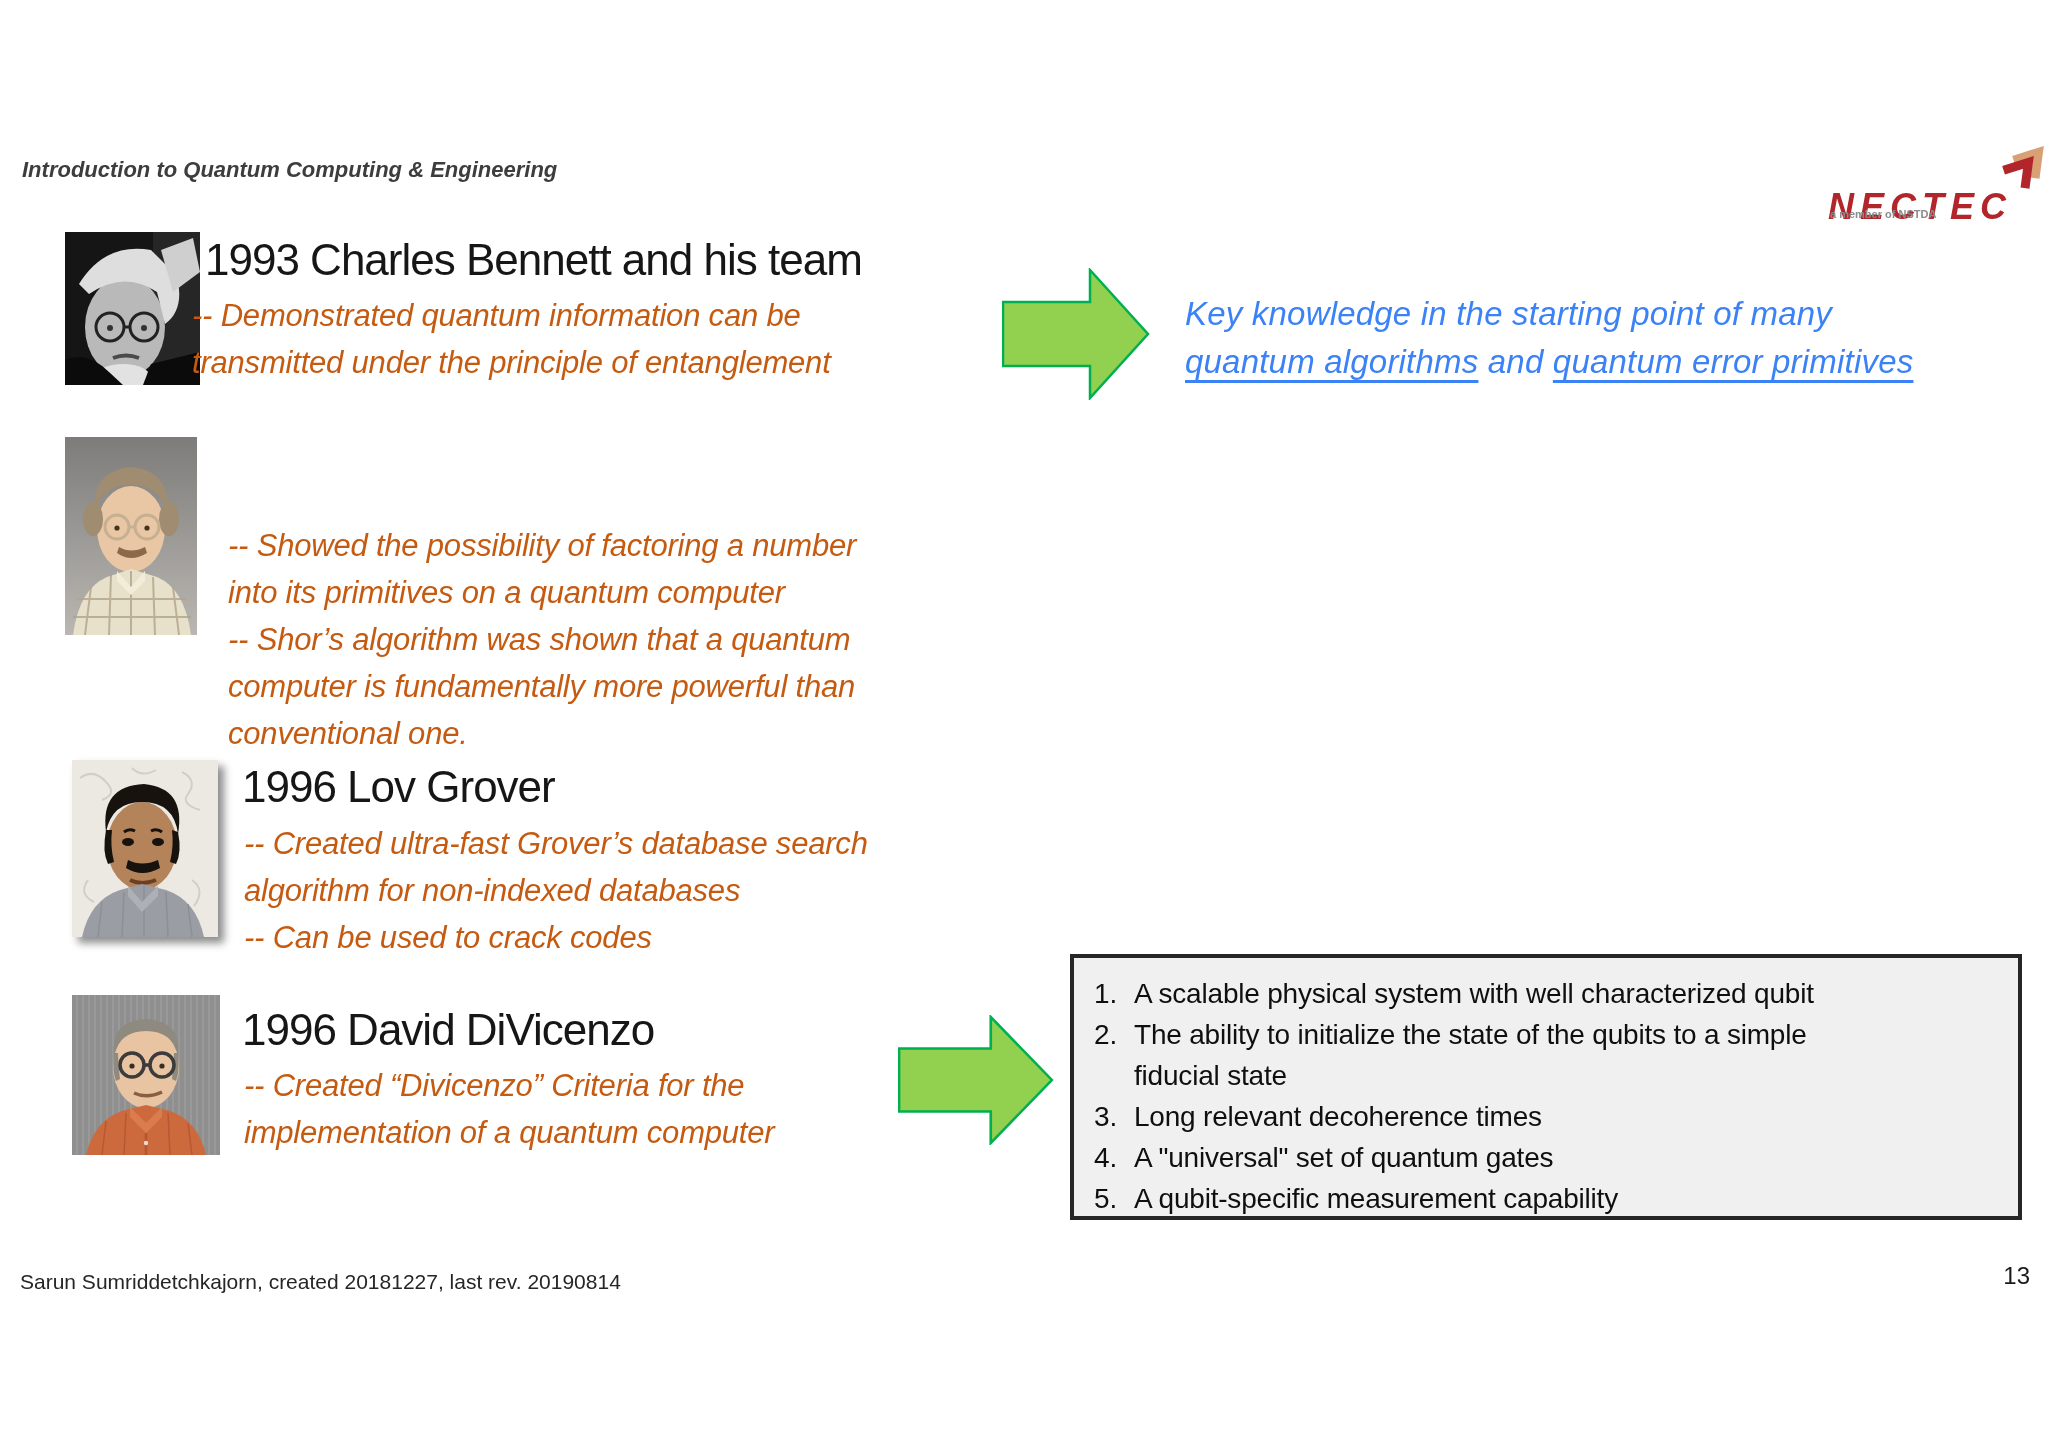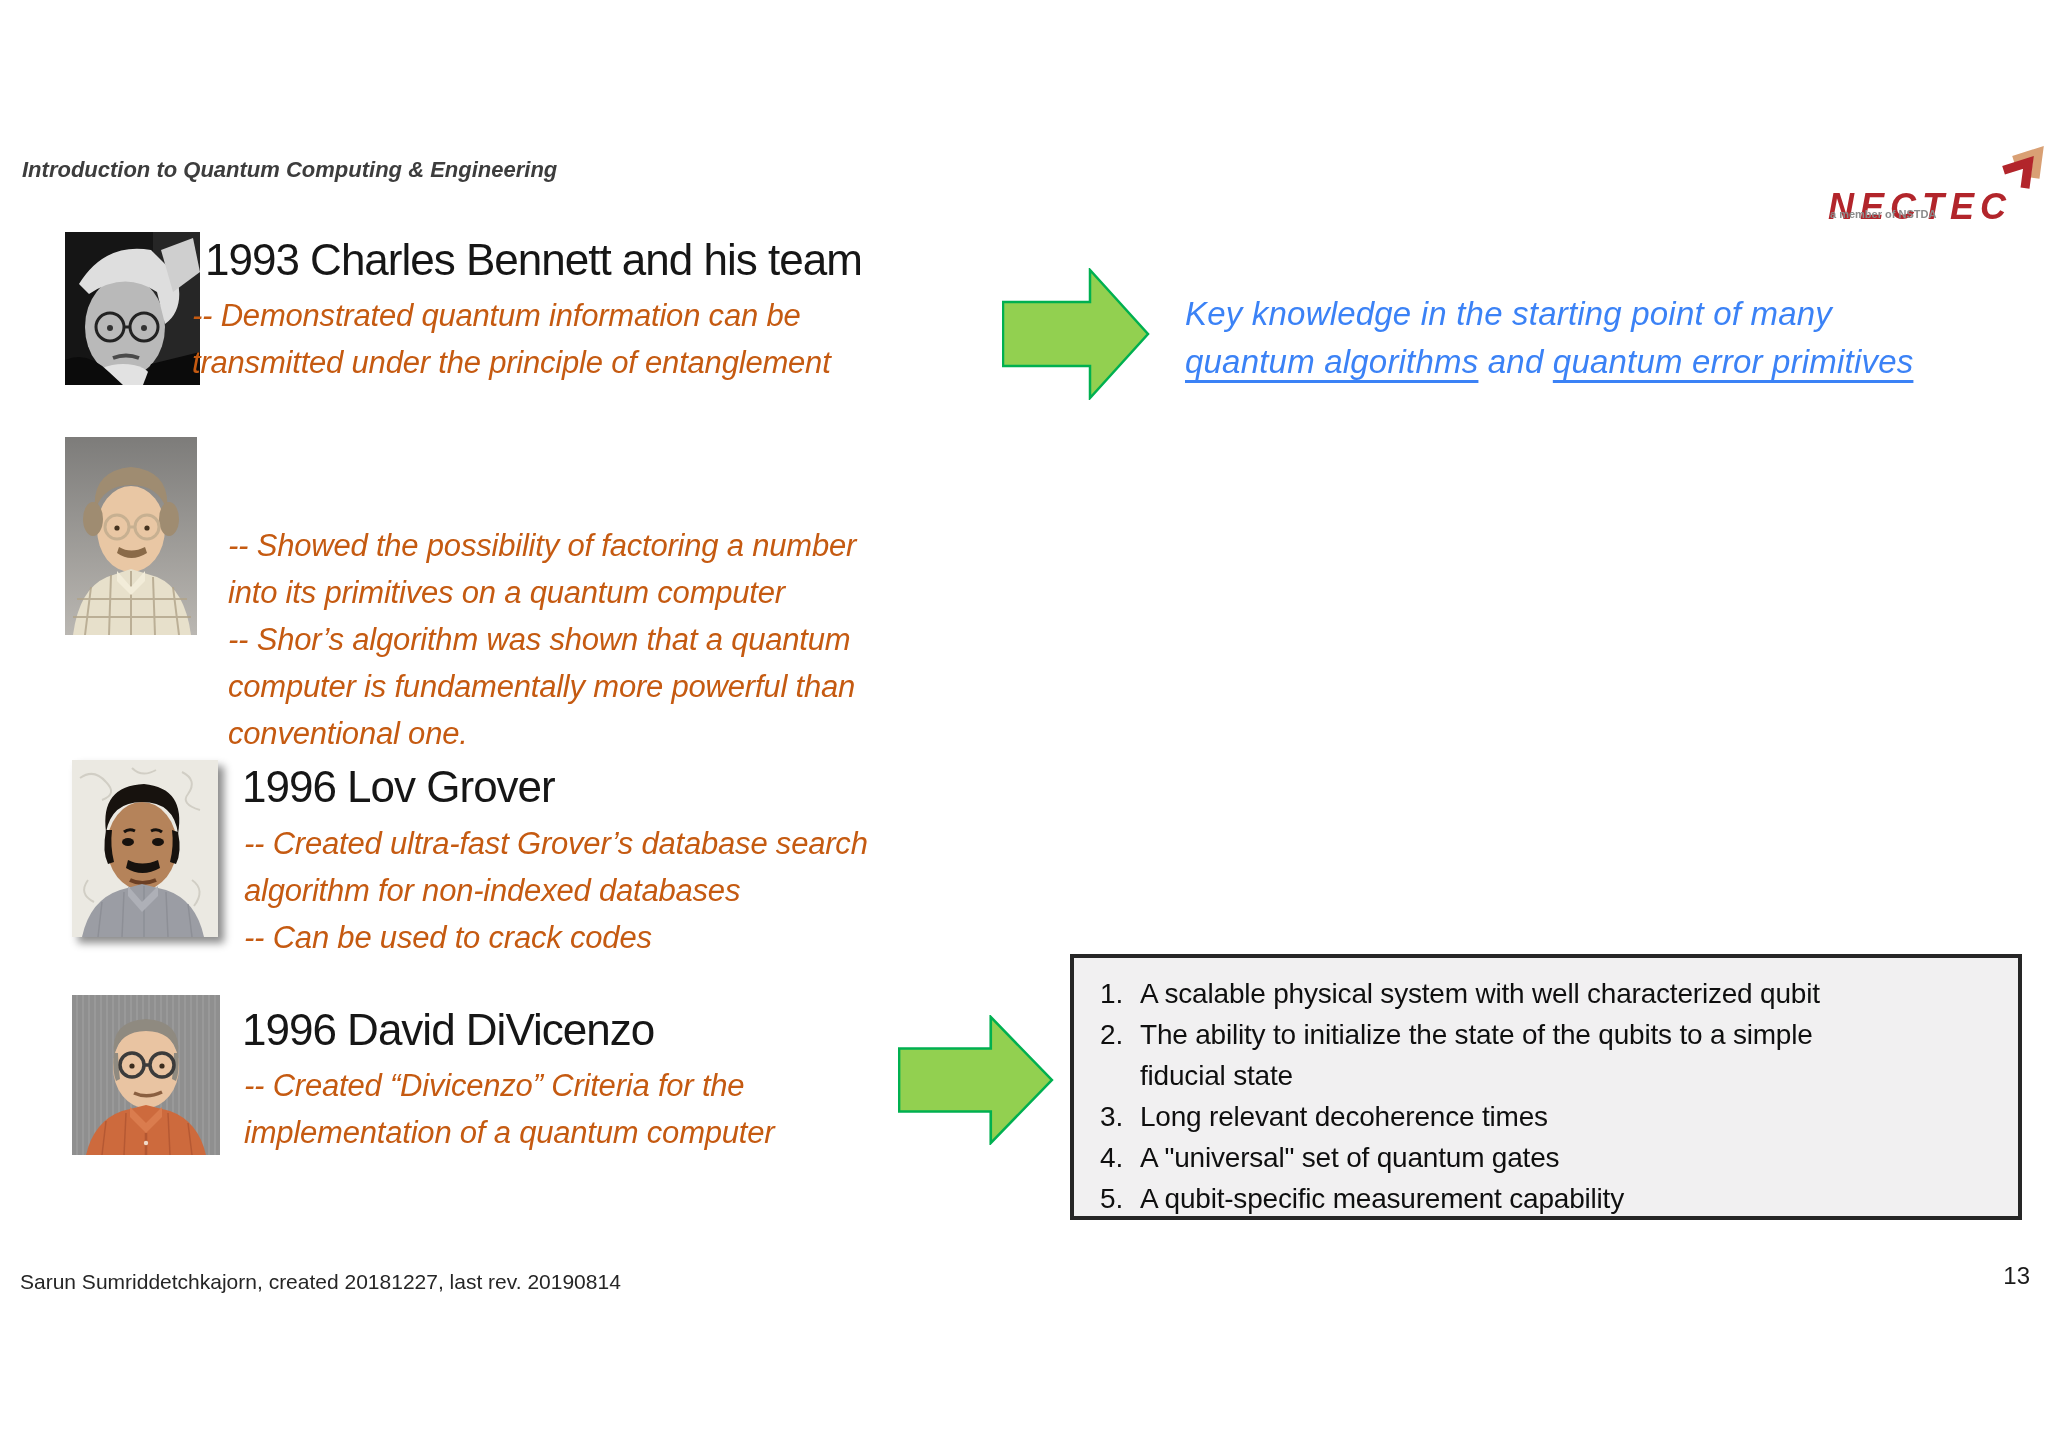--- a/index.html
+++ b/index.html
@@ -56,21 +56,21 @@
     text-decoration-thickness:3px;
     text-underline-offset:7px;
   }
   
   .criteria-box{
     position:absolute;left:1070px;top:954px;width:952px;height:266px;
     box-sizing:border-box;
     background:#f1f0f1;border:4px solid #262626;
   }
   .criteria-list{
-    list-style:none;margin:0;padding:15px 18px 0 22px;
+    list-style:none;margin:0;padding:15px 18px 0 16px;
     counter-reset:crit;
   }
   .criteria-item{
     position:relative;counter-increment:crit;
     padding-left:44px;
     font-size:28px;line-height:41px;color:#0f0f0f;letter-spacing:-0.2px;
   }
   .criteria-item::before{
     content:counter(crit) ".";
     position:absolute;left:4px;top:0;

